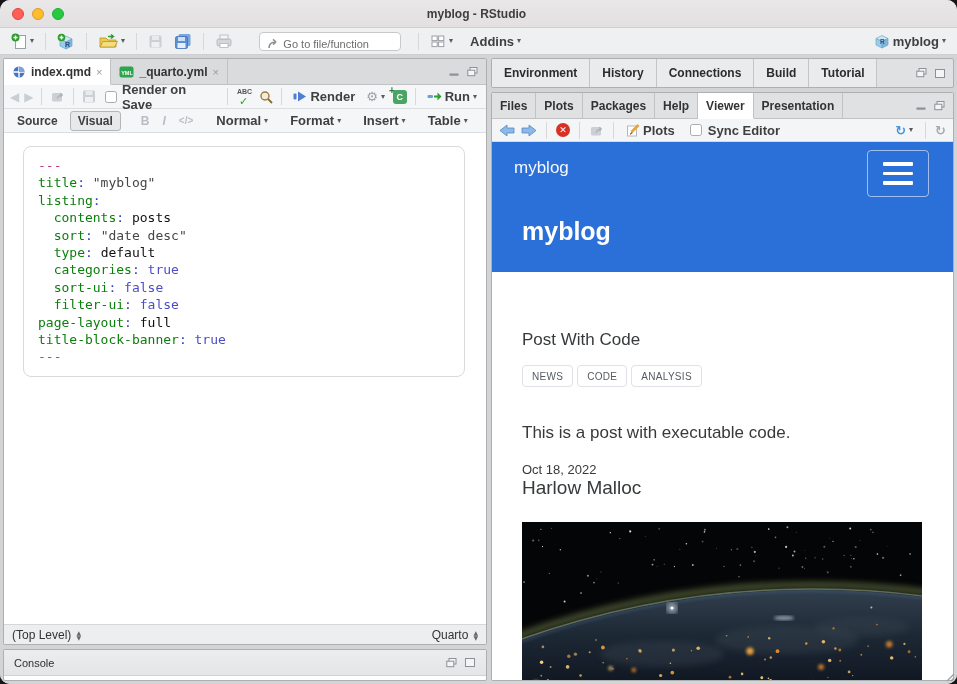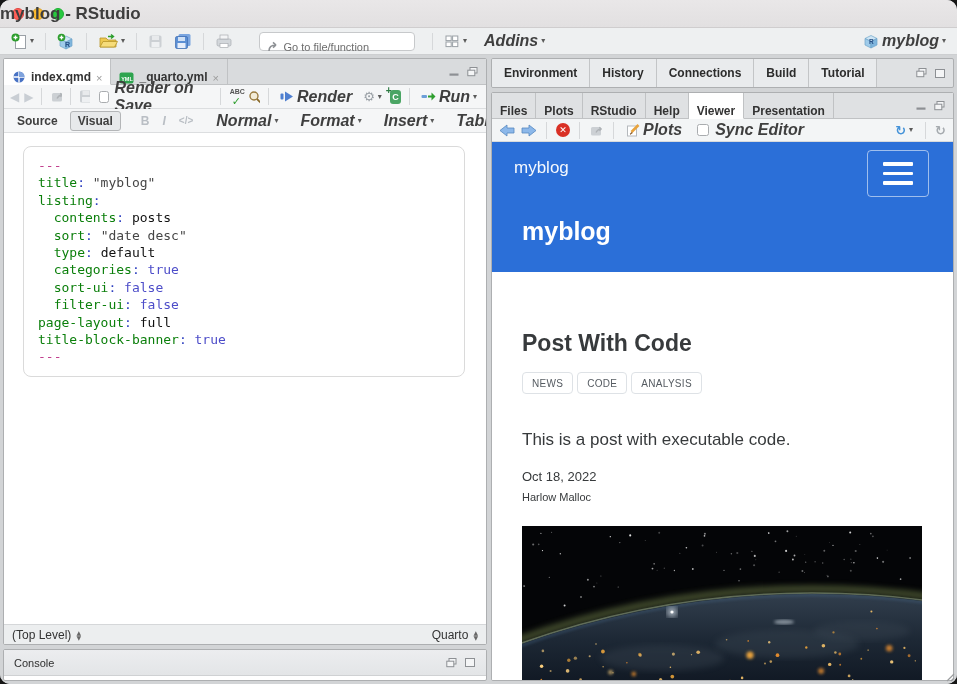--- a/index.html
+++ b/index.html
@@ -8,43 +8,43 @@
 
   .window { position:relative; width:957px; height:684px; border-radius:10px; overflow:hidden; background:#d2d4d6; }
 
   
   .titlebar { height:28px; background:linear-gradient(#e9e7e8,#e2e0e1); border-bottom:1px solid #cfcdce; display:flex; align-items:center; position:relative; }
   .lights { display:flex; gap:8px; margin-left:12px; }
   .light { width:12px; height:12px; border-radius:50%; }
   .light.red{ background:#ff5f57; border:0.5px solid #e0443e;}
   .light.yellow{ background:#febc2e; border:0.5px solid #d89e24;}
   .light.green{ background:#28c840; border:0.5px solid #1faf34;}
-  .title { position:absolute; left:0; right:4px; font-size:17px; font-weight:bold; color:#3e3e3e; }
+  .title { position:absolute; left:0; right:4px; text-align:center; font-size:12px; font-weight:bold; color:#3e3e3e; }
 
   
   .main-toolbar { height:27px; background:#eef0f1; border-bottom:1px solid #cdcfd1; display:flex; align-items:center; padding:0 8px; gap:5px; }
   .tb-sep { width:1px; height:17px; background:#d6d8da; margin:0 3px; }
   .caret { font-size:8px; color:#5a5a5a; line-height:1; }
-  .ui-label { font-size:16px; font-weight:600; color:#3f3f3f;font-style:italic; }
+  .ui-label { font-size:13px; font-weight:600; color:#3f3f3f; }
   .iconbtn { display:flex; align-items:center; gap:3px; padding:2px 3px; border-radius:3px; }
-  .goto-box { display:flex; align-items:flex-start; gap:5px; background:#fff; border:1px solid #c7c9cb; border-radius:4px; height:19px; width:156px; padding:8px 7px; margin-left:18px; }
+  .goto-box { display:flex; align-items:flex-end; gap:5px; background:#fff; border:1px solid #c7c9cb; border-radius:4px; height:19px; width:142px; padding:0 7px; margin-left:18px; }
   .goto-box input { border:none; outline:none; width:100%; font-size:11px; color:#444; background:transparent; font-family:"Liberation Sans",sans-serif; }
   .goto-box input::placeholder { color:#6d6d6d; }
   .spacer { flex:1; }
 
   
   .content { display:flex; gap:4px; padding:3px; height:629px; background:#d2d4d6; }
   .col-left { width:484px; display:flex; flex-direction:column; gap:4px; }
   .col-right { flex:1; display:flex; flex-direction:column; gap:4px; }
   .pane { background:#fff; border:1px solid #adafb1; border-radius:2px; overflow:hidden; }
 
   
   .editor-pane { flex:1; display:flex; flex-direction:column; }
   .tabstrip { height:26px; background:#d9dbdd; border-bottom:1px solid #c0c2c4; display:flex; align-items:stretch; }
-  .tab { display:flex; align-items:flex-end; gap:5px; padding:0 8px; font-size:12px; font-weight:600; color:#333; border-right:1px solid #c0c2c4; }
+  .tab { display:flex; align-items:center; gap:5px; padding:0 8px; font-size:12px; font-weight:600; color:#333; border-right:1px solid #c0c2c4; }
   .tab.active { background:#fff; margin-bottom:-1px; border-bottom:1px solid #fff; }
   .tab .close { color:#9b9b9b; font-size:11px; font-weight:400; }
   .strip-icons { margin-left:auto; display:flex; align-items:center; gap:6px; padding-right:7px; }
 
   .ed-toolbar { height:24px; background:#f5f6f7; border-bottom:1px solid #dcdee0; display:flex; align-items:center; padding:0 6px; gap:5px; font-size:12px; }
   .dim-arrow { color:#c9ced4; font-size:12px; }
   .checkbox { width:12px; height:12px; background:#fff; border:1px solid #a9acaf; border-radius:2.5px; display:inline-block; }
   .abc-check { position:relative; width:18px; height:16px; }
   .abc-check .abc { position:absolute; top:-1px; left:1px; font-size:7px; font-weight:bold; color:#555; letter-spacing:0; }
   .abc-check .chk { position:absolute; bottom:-3px; left:3px; color:#2e9e2e; font-size:11px; font-weight:bold; }
@@ -82,26 +82,26 @@
   .stop-icon { width:14px; height:14px; border-radius:50%; background:#d93025; color:#fff; font-size:9px; font-weight:bold; display:flex; align-items:center; justify-content:center; }
 
   .viewer-body { flex:1; background:#fff; overflow:hidden; position:relative; }
   .banner { height:130px; background:#2b6fd8; position:relative; color:#fff; }
   .navbar-brand { position:absolute; top:16px; left:22px; font-size:17px; color:rgba(255,255,255,.95); }
   .hamburger { position:absolute; top:8px; right:24px; width:62px; height:47px; border:1px solid rgba(255,255,255,.55); border-radius:4px; display:flex; flex-direction:column; align-items:center; justify-content:center; gap:6px; }
   .hamburger span { width:30px; height:3.5px; background:#fff; border-radius:1px; }
   .banner-title { position:absolute; left:30px; bottom:26px; font-size:25px; font-weight:bold; }
 
   .post { padding:58px 30px 0 30px; color:#373a3c; }
-  .post-title { font-size:23px; font-weight:700; }
+  .post-title { font-size:17px; font-weight:400; }
   .badges { display:flex; gap:4px; margin-top:15px; }
   .badge { border:1px solid #dee2e6; border-radius:4px; padding:5px 9px 4px 9px; font-size:10px; font-weight:500; color:#555b61; letter-spacing:.3px; }
   .post-desc { margin-top:36px; font-size:17px; }
   .post-date { margin-top:19px; font-size:13px; }
-  .post-author { margin-top:7px; font-size:11px; }
+  .post-author { font-size:19px; }
   .earth-wrap { margin-top:23px; width:400px; height:177px; }
 
   .resize-grip { position:absolute; right:2px; bottom:2px; width:10px; height:10px; }
 </style>
 </head>
 <body>
 
 <div class="window">
 
   <div class="titlebar">
@@ -372,21 +372,21 @@
           <svg width="12" height="11">
               <rect x="1.5" y="1.5" width="9" height="8" fill="#f4f5f6" stroke="#8d9094"></rect>
             </svg>
         </div>
       </div>
 
       <div class="pane main-right-pane">
         <div class="tabstrip" style="background:#dfe1e3;">
           <div class="tab">Files</div>
           <div class="tab">Plots</div>
-          <div class="tab">RStudio</div>
+          <div class="tab">Packages</div>
           <div class="tab">Help</div>
           <div class="tab active">Viewer</div>
           <div class="tab">Presentation</div>
           <div class="strip-icons">
             <svg width="12" height="11">
                 <rect x="1.5" y="7.5" width="9" height="2.2" fill="#8d9094"></rect>
               </svg>
             <svg width="13" height="12">
                 <rect x="4" y="1.5" width="7" height="5.5" fill="#f4f5f6" stroke="#8d9094"></rect>
                 <rect x="1.8" y="4.2" width="7" height="5.5" fill="#f4f5f6" stroke="#8d9094"></rect>

